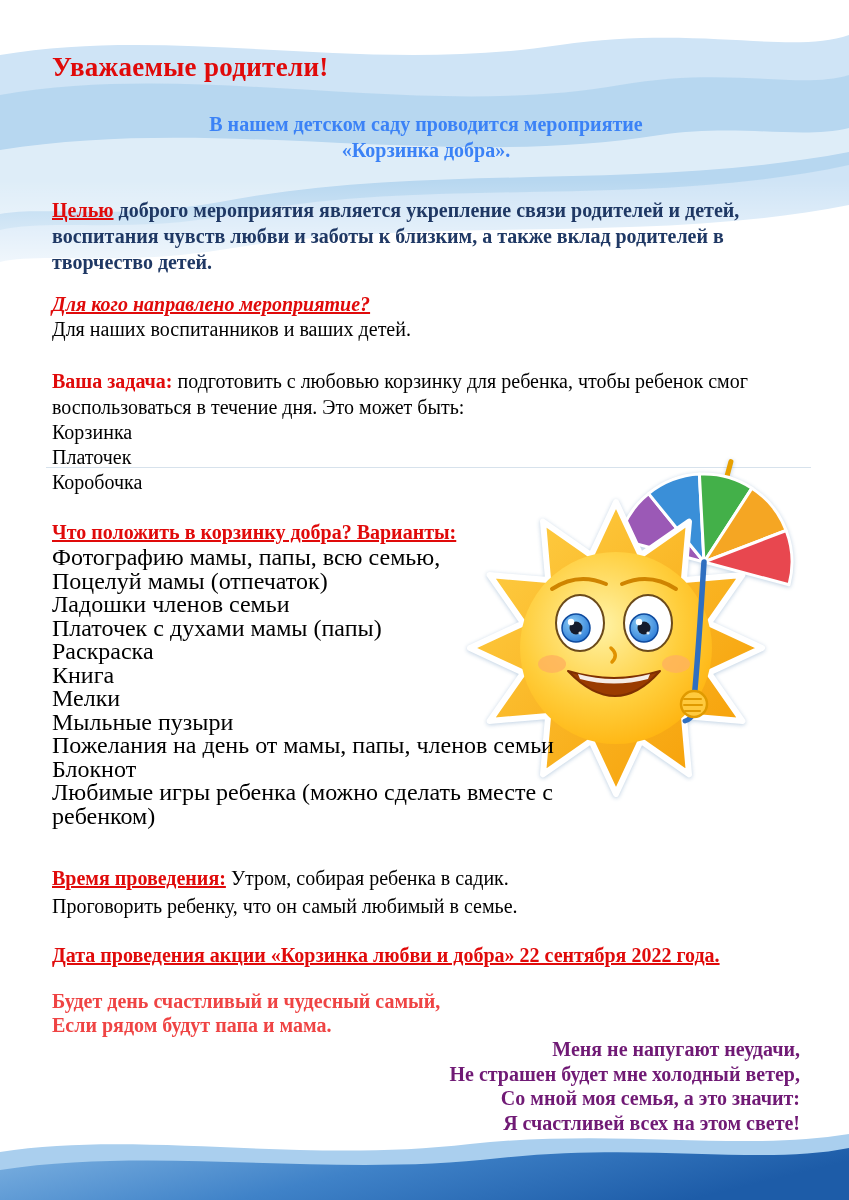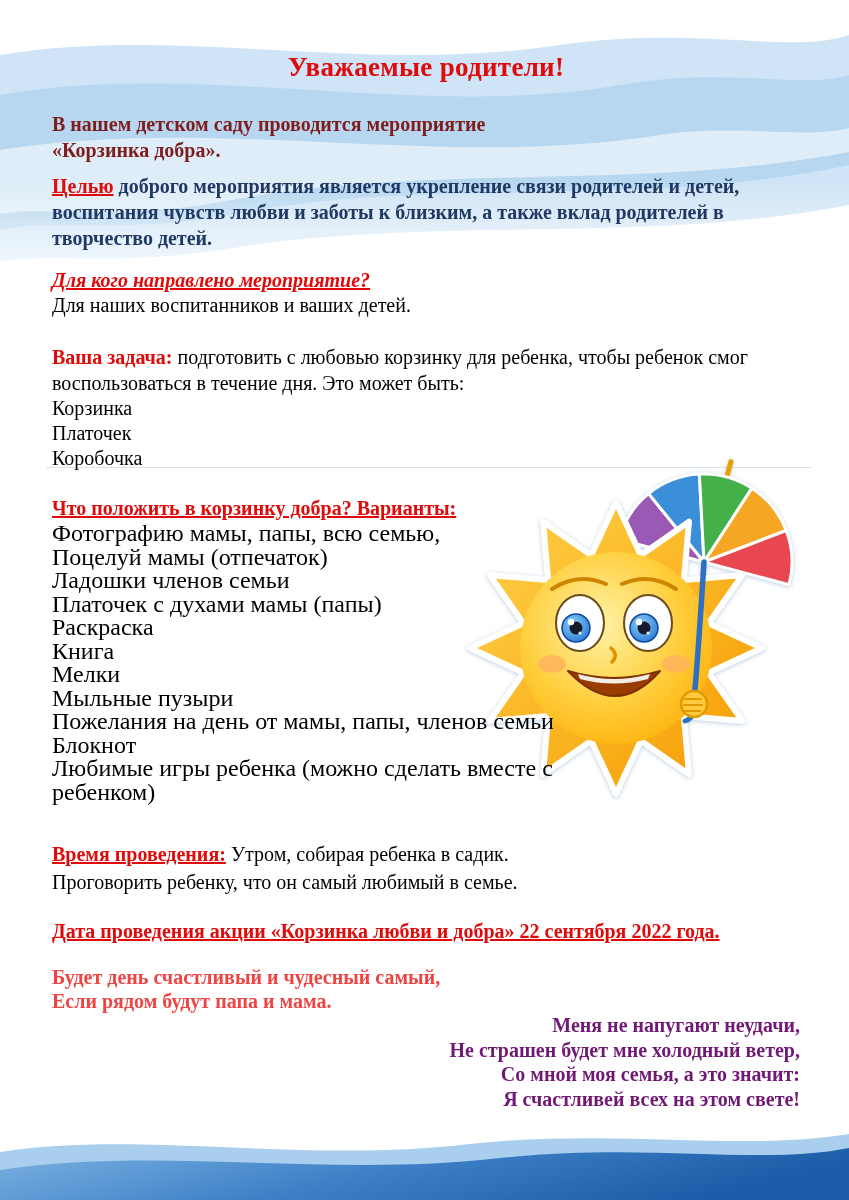--- a/index.html
+++ b/index.html
@@ -22,29 +22,29 @@
   }
   .sun-wrap {
     position:absolute; left:466px; top:458px; width:334px; height:350px;
     z-index:1;
   }
   .sun-wrap svg { filter: drop-shadow(0 1px 2px rgba(110,150,190,.45)); }
   .content {
     position:absolute; left:52px; top:52px; width:748px; z-index:2;
   }
   .title {
-    font-size:27px; font-weight:bold; color:#e00a0a; text-align:center;
+    font-size:27px; font-weight:bold; color:#e00a0a; text-align:left;
     letter-spacing:.3px;
   }
   .intro {
-    margin-top:28px; 
-    font-size:20px; font-weight:bold; color:#7f1d1d; line-height:26px;
+    margin-top:28px; text-align:center;
+    font-size:20px; font-weight:bold; color:#3b82f6; line-height:26px;
   }
   .goal {
-    margin-top:10px; font-size:20px; font-weight:bold; color:#1f3864;
+    margin-top:34px; font-size:20px; font-weight:bold; color:#1f3864;
     line-height:26px;
   }
   .red-label { color:#e00a0a; font-weight:bold; }
   .u { text-decoration:underline; }
   .section-heading {
     font-size:20px; font-weight:bold; color:#e00a0a; text-decoration:underline;
   }
   .audience-heading { margin-top:18px;font-style:italic; }
   .body-text { font-size:20px; line-height:26px; }
   .task { margin-top:26px; font-size:20px; line-height:26px; }

